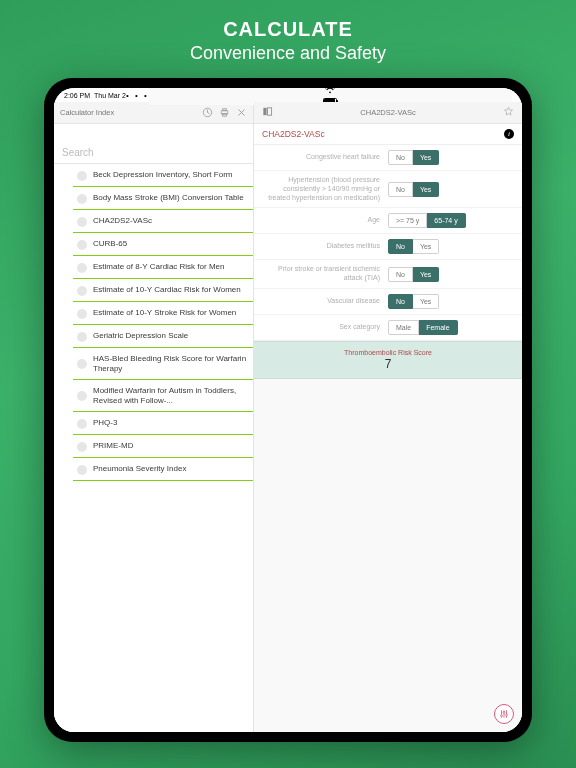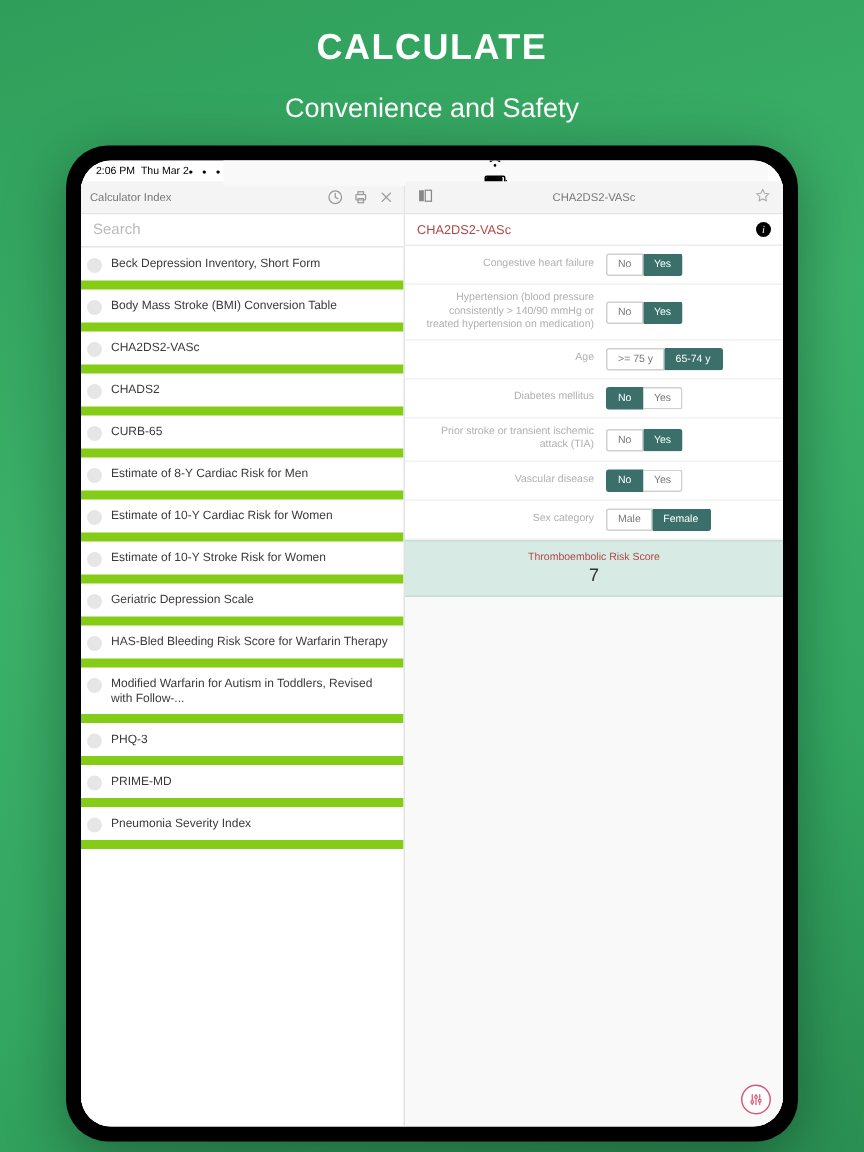--- a/index.html
+++ b/index.html
@@ -1,40 +1,40 @@
 <!DOCTYPE html>
 <html><head>
 <meta charset="utf-8">
 <style>
   * { box-sizing: border-box; margin: 0; padding: 0; }
   html, body { width: 576px; height: 768px; font-family: -apple-system, Helvetica, Arial, sans-serif; }
   body { background: linear-gradient(160deg, #2f9e5a 0%, #3cb16a 40%, #34a862 70%, #2a8f52 100%); display: flex; flex-direction: column; align-items: center; }
   .caption { text-align: center; color: #fff; padding: 18px 0 14px; }
-  .caption h1 { font-size: 24px; font-weight: 700; letter-spacing: 1px; }
-  .caption h2 { font-size: 18px; font-weight: 300; margin-top: 16px; }
+  .caption h1 { font-size: 20px; font-weight: 700; letter-spacing: 1px; }
+  .caption h2 { font-size: 18px; font-weight: 300; margin-top: 2px; }
   .device { width: 488px; height: 664px; background: #000; border-radius: 28px; padding: 10px; box-shadow: 0 10px 40px rgba(0,0,0,0.35); position: relative; }
   .screen { width: 100%; height: 100%; background: #fff; border-radius: 20px; overflow: hidden; display: flex; flex-direction: column; }
   .statusbar { height: 14px; background: #fff; display: flex; justify-content: space-between; align-items: center; padding: 0 10px; font-size: 7px; color: #000; }
   .statusbar .center { font-size: 8px; letter-spacing: 2px; }
   .statusbar .right { display: flex; align-items: center; gap: 3px; }
   .battery { width: 14px; height: 7px; border: 0.7px solid #000; border-radius: 1.5px; position: relative; }
   .battery::after { content: ""; position: absolute; right: -2px; top: 1.5px; width: 1.2px; height: 3.5px; background: #000; border-radius: 0.5px; }
   .battery .fill { background: #000; height: 100%; width: 90%; border-radius: 0.8px; }
   .appbody { flex: 1; display: flex; background: #f7f7f7; font-size: 8px; }
   
-  .left { width: 216px; background: #fff; border-right: 1px solid #e3e3e3; display: flex; flex-direction: column; }
+  .left { width: 200px; background: #fff; border-right: 1px solid #e3e3e3; display: flex; flex-direction: column; }
   .left-header { height: 22px; display: flex; align-items: center; justify-content: space-between; padding: 0 6px; border-bottom: 1px solid #e5e5e5; background: #f4f4f4; }
   .left-header .title { color: #777; font-size: 7.5px; }
   .left-header .icons { display: flex; gap: 6px; color: #888; }
   .left-header .icons span { display: inline-flex; width: 11px; height: 11px; align-items: center; justify-content: center; }
-  .searchbox { border-bottom: 1px solid #e5e5e5; }
+  .searchbox { border-bottom: 1px solid #e5e5e5; margin-top: 18px; }
   .searchbox input { width: 100%; border: none; padding: 5px 8px; font-size: 10px; color: #666; outline: none; background: #fff; }
   .searchbox input::placeholder { color: #bbb; }
   .list { flex: 1; overflow: hidden; }
-  .item { display: flex; align-items: flex-start; padding: 5.5px 6px 5.5px 4px; border-bottom: 6px solid #84cc16; gap: 6px; }
+  .item { display: flex; align-items: center; padding: 5.5px 6px 5.5px 4px; border-bottom: 1px solid #84cc16; gap: 6px; margin-left: 19px; }
   .bullet { width: 10px; height: 10px; border-radius: 50%; background: #e6e6e6; flex-shrink: 0; margin-top: 1px; }
   .item .label { font-size: 8px; color: #3a3a3a; line-height: 1.25; }
   
   .right { flex: 1; background: #f9f9f9; display: flex; flex-direction: column; position: relative; }
   .right-header { height: 22px; display: flex; align-items: center; justify-content: space-between; padding: 0 8px; border-bottom: 1px solid #e5e5e5; background: #f4f4f4; }
   .right-header .icon { color: #888; font-size: 9px; }
   .right-header .rtitle { color: #777; font-size: 7.5px; }
   .calc-title { display: flex; justify-content: space-between; align-items: center; padding: 5px 8px; border-bottom: 1px solid #eee; background: #fff; }
   .calc-title .name { color: #b24848; font-size: 8.5px; font-weight: 500; }
   .calc-title .info { width: 10px; height: 10px; border-radius: 50%; background: #000; color: #fff; display: flex; align-items: center; justify-content: center; font-size: 7px; font-style: italic; font-family: Georgia, serif; }
@@ -115,24 +115,20 @@
             <div class="item">
               <div class="bullet"></div>
               <div class="label">Body Mass Stroke (BMI) Conversion Table</div>
             </div>
             <div class="item">
               <div class="bullet"></div>
               <div class="label">CHA2DS2-VASc</div>
             </div>
             <div class="item">
               <div class="bullet"></div>
-              <div class="label">CHADS2</div>
-            </div>
-            <div class="item">
-              <div class="bullet"></div>
               <div class="label">CURB-65</div>
             </div>
             <div class="item">
               <div class="bullet"></div>
               <div class="label">Estimate of 8-Y Cardiac Risk for Men</div>
             </div>
             <div class="item">
               <div class="bullet"></div>
               <div class="label">Estimate of 10-Y Cardiac Risk for Women</div>
             </div>

